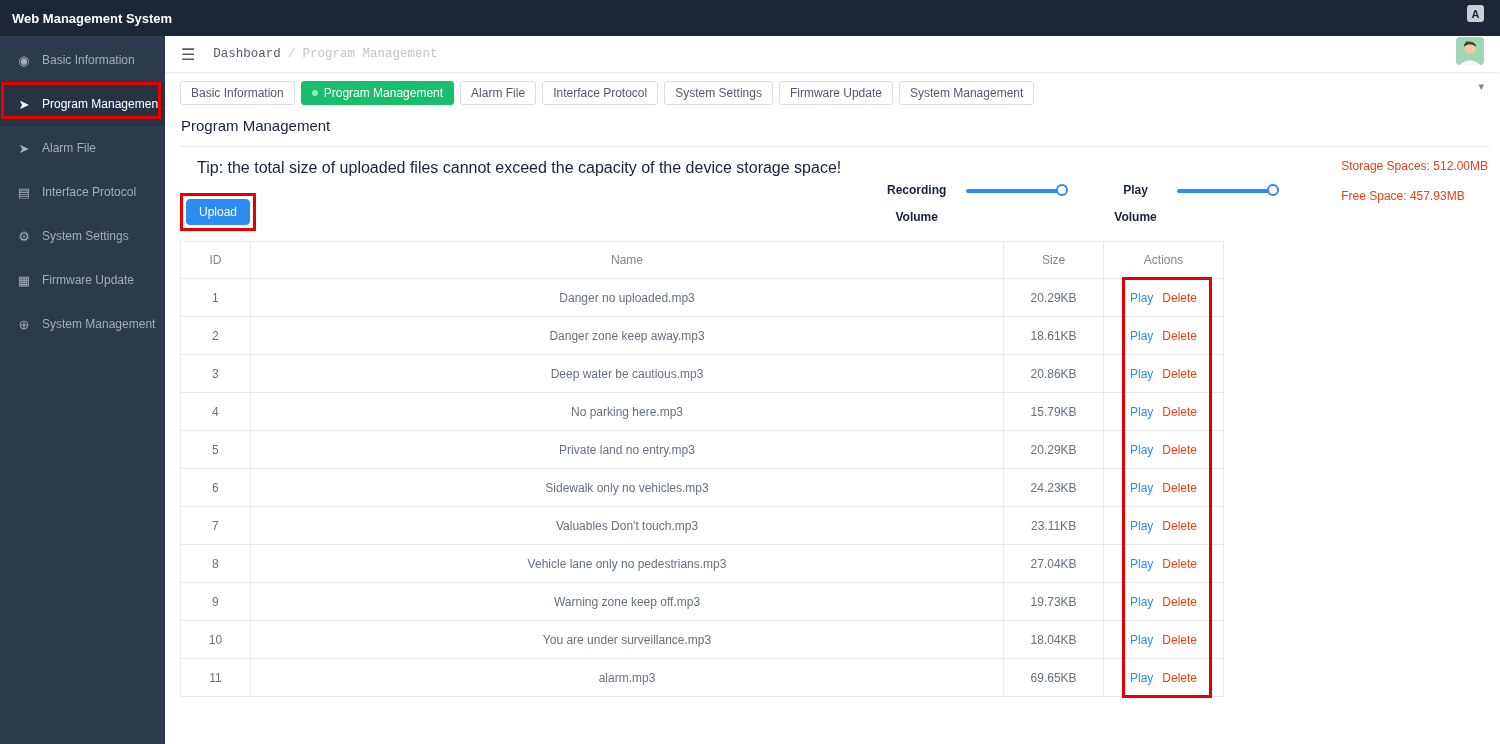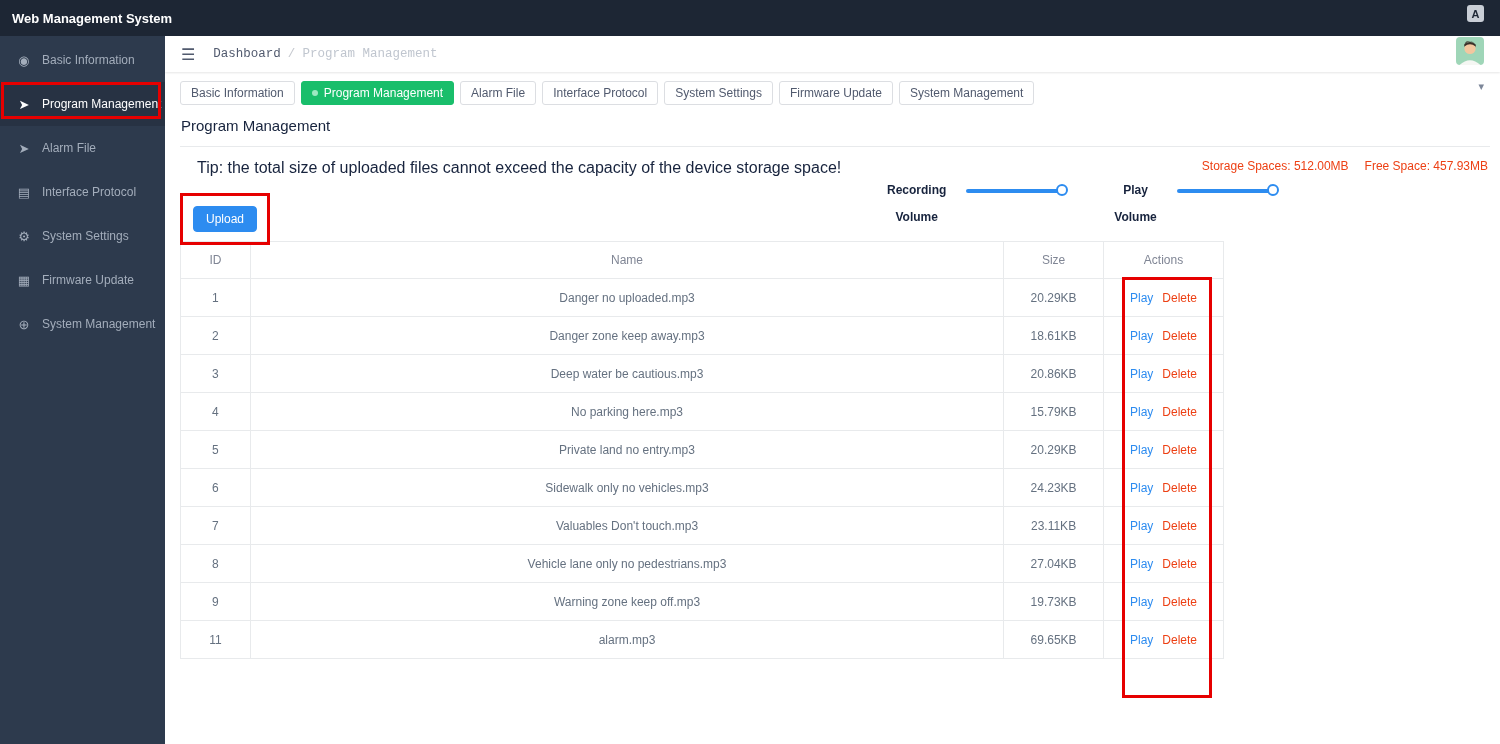--- a/index.html
+++ b/index.html
@@ -40,24 +40,24 @@
   .tabs { position:absolute; top:45px; left:15px; display:flex; gap:6px; }
   .tab { height:24px; padding:0 10px; border:1px solid #dcdee2; border-radius:3px; background:#fff; color:#515a6e; font-size:12px; display:flex; align-items:center; gap:6px; cursor:pointer; white-space:nowrap; }
   .tab.active { background:#19be6b; border-color:#19be6b; color:#fff; }
   .tab .dot { width:6px; height:6px; border-radius:50%; background:#9de9c2; display:none; }
   .tab.active .dot { display:inline-block; }
 
   .page-title { position:absolute; top:81px; left:16px; font-size:15px; color:#17233d; }
   .divider { position:absolute; top:110px; left:15px; width:1310px; border-top:1px solid #e8eaec; }
 
   .tip { position:absolute; top:123px; left:32px; font-size:16px; color:#17233d; }
-  .storage { position:absolute; top:123px; right:12px; font-size:12px; color:#ed4014; display:flex; gap:16px; }
-
-  
-  .upload-anno { position:absolute; top:157px; left:15px; border:3px solid #e60000; padding:10px; z-index:3; }
+  .storage { position:absolute; top:123px; right:12px; font-size:12px; color:#ed4014; display:flex; gap:16px;flex-direction:column; }
+
+  
+  .upload-anno { position:absolute; top:157px; left:15px; border:3px solid #e60000; padding:3px; z-index:3; }
   .upload-btn { width:64px; height:26px; background:#2d8cf0; border:1px solid #2d8cf0; color:#fff; border-radius:4px; font-size:12px; font-family:"Liberation Sans",sans-serif; cursor:pointer; }
 
   
   .sliders { position:absolute; top:141px; left:722px; display:flex; gap:52px; }
   .slider-group { display:flex; gap:20px; }
   .slider-label { display:flex; flex-direction:column; align-items:center; font-size:12px; font-weight:bold; color:#17233d; line-height:27px; }
   .slider { position:relative; width:96px; height:4px; margin-top:12px; background:#2d8cf0; border-radius:2px; cursor:pointer; }
   .slider .handle { position:absolute; top:-5px; width:12px; height:12px; border-radius:50%; background:#fff; border:2px solid #2d8cf0; cursor:grab; }
 
   
@@ -259,20 +259,26 @@
           <td>27.04KB</td>
           <td><span class="link-play">Play</span><span class="link-delete">Delete</span></td>
         </tr>
         <tr>
           <td>9</td>
           <td>Warning zone keep off.mp3</td>
           <td>19.73KB</td>
           <td><span class="link-play">Play</span><span class="link-delete">Delete</span></td>
         </tr>
         <tr>
+          <td>10</td>
+          <td>You are under surveillance.mp3</td>
+          <td>18.04KB</td>
+          <td><span class="link-play">Play</span><span class="link-delete">Delete</span></td>
+        </tr>
+        <tr>
           <td>11</td>
           <td>alarm.mp3</td>
           <td>69.65KB</td>
           <td><span class="link-play">Play</span><span class="link-delete">Delete</span></td>
         </tr>
       </tbody>
   </table>
 
   <div class="annotation anno-actions"></div>
 </div>

